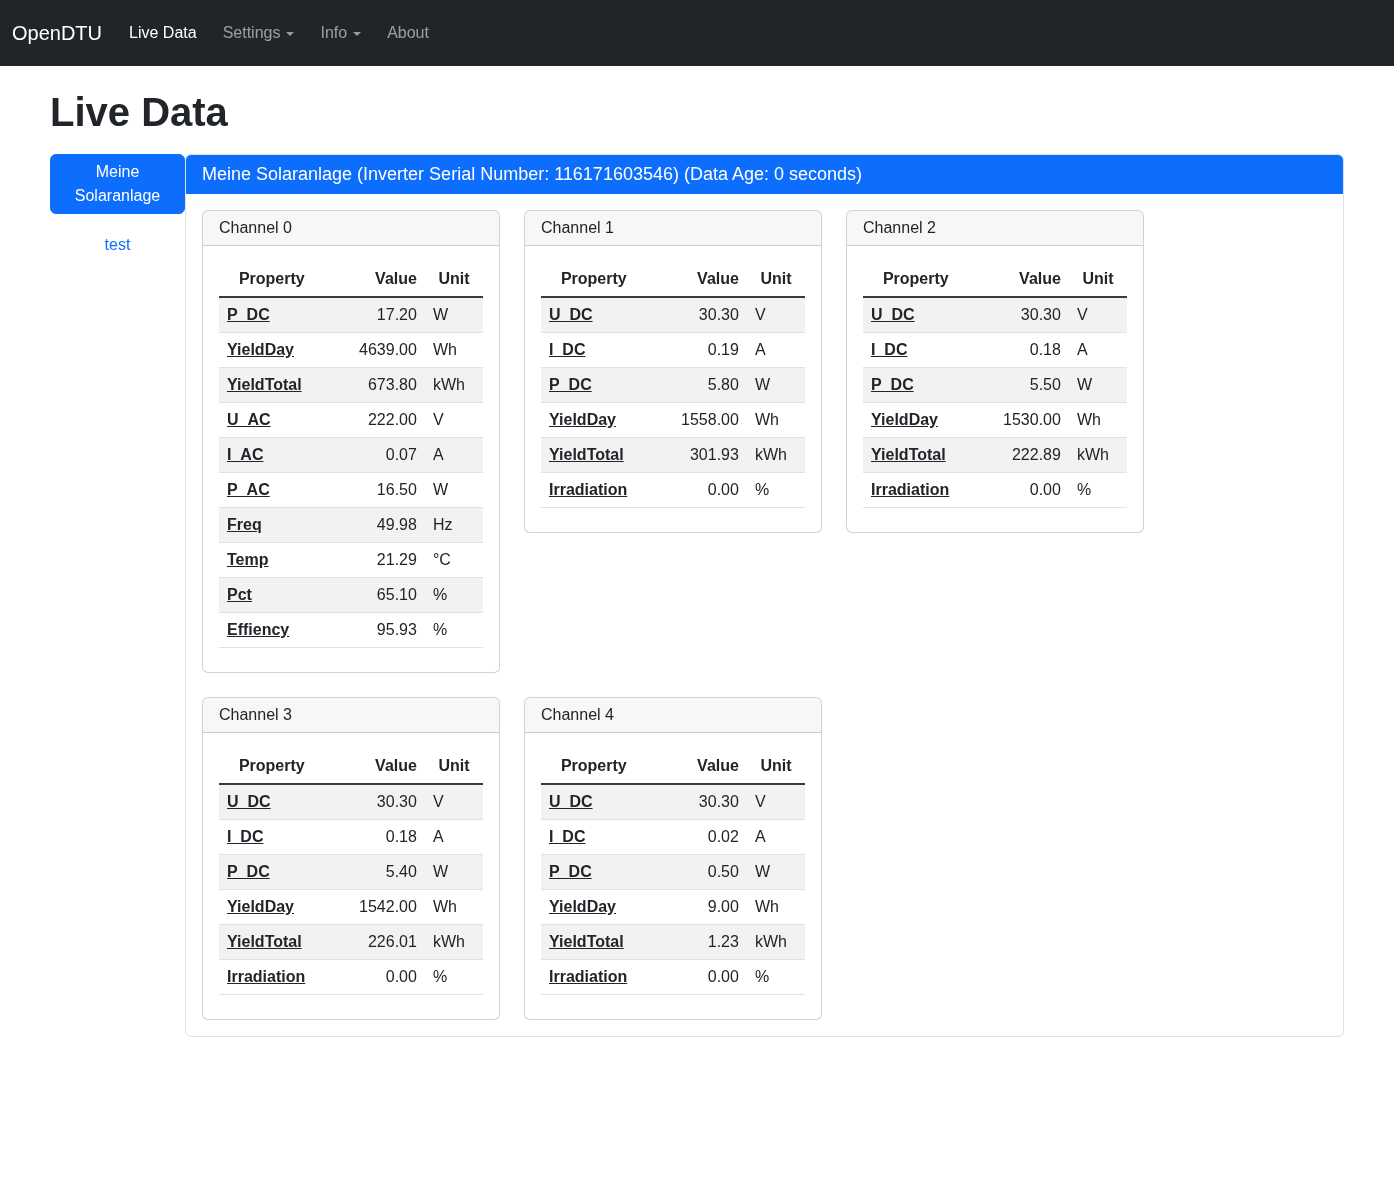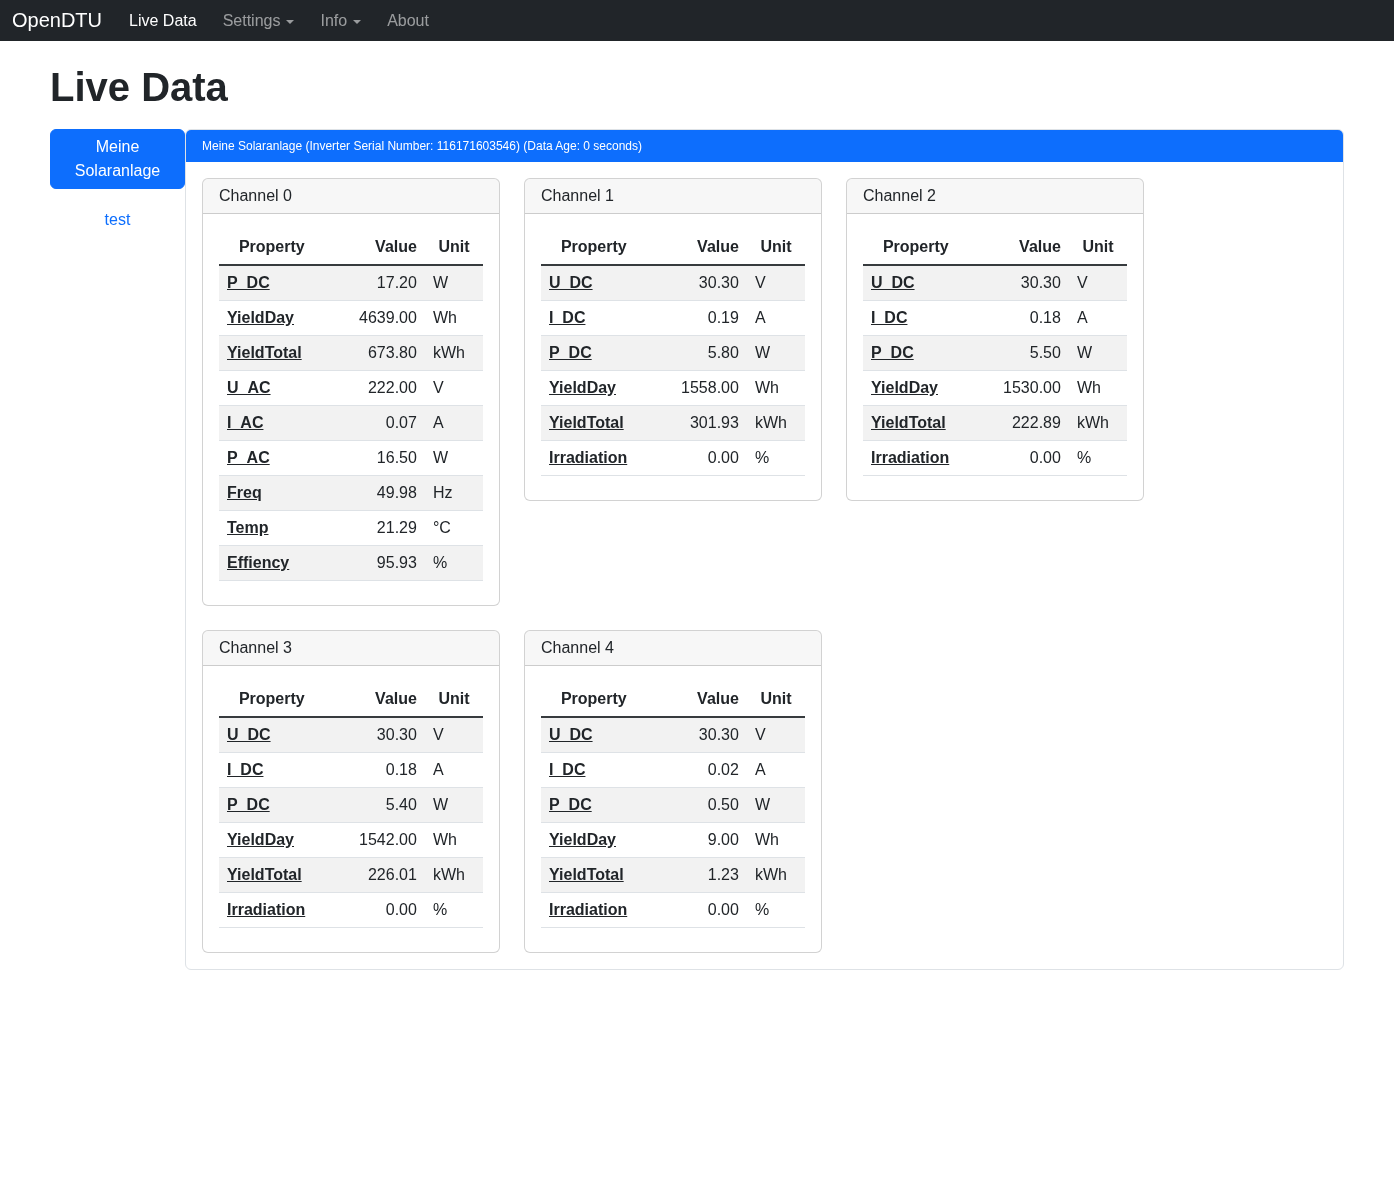--- a/index.html
+++ b/index.html
@@ -9,21 +9,21 @@
     color: #212529;
     background: #ffffff;
     font-size: 16px;
     width: 1394px;
     min-height: 1200px;
   }
 
   
   .navbar {
     background: #212529;
-    height: 41px;
+    height: 66px;
     display: flex;
     align-items: center;
     padding: 0 12px;
   }
   .navbar-brand {
     color: #ffffff;
     font-size: 20px;
     font-weight: 500;
     margin-right: 14px;
     cursor: pointer;
@@ -86,21 +86,21 @@
     flex: 1;
     border: 1px solid #dee2e6;
     border-radius: 6px;
     background: #ffffff;
   }
   .panel-header {
     background: #0d6efd;
     color: #ffffff;
     padding: 9px 16px;
     border-radius: 5px 5px 0 0;
-    font-size: 12px;
+    font-size: 18px;
   }
   .panel-body { padding: 16px; }
 
   
   .channels-grid {
     display: flex;
     flex-wrap: wrap;
     gap: 24px;
     align-items: flex-start;
   }
@@ -222,20 +222,25 @@
                       <th class="cell-prop">Freq</th>
                       <td class="cell-value">49.98</td>
                       <td class="cell-unit">Hz</td>
                     </tr>
                     <tr>
                       <th class="cell-prop">Temp</th>
                       <td class="cell-value">21.29</td>
                       <td class="cell-unit">°C</td>
                     </tr>
                     <tr>
+                      <th class="cell-prop">Pct</th>
+                      <td class="cell-value">65.10</td>
+                      <td class="cell-unit">%</td>
+                    </tr>
+                    <tr>
                       <th class="cell-prop">Effiency</th>
                       <td class="cell-value">95.93</td>
                       <td class="cell-unit">%</td>
                     </tr>
                   </tbody>
                 </table>
               </div>
             </div>
             <div class="channel-card">
               <div class="channel-header">Channel 1</div>

